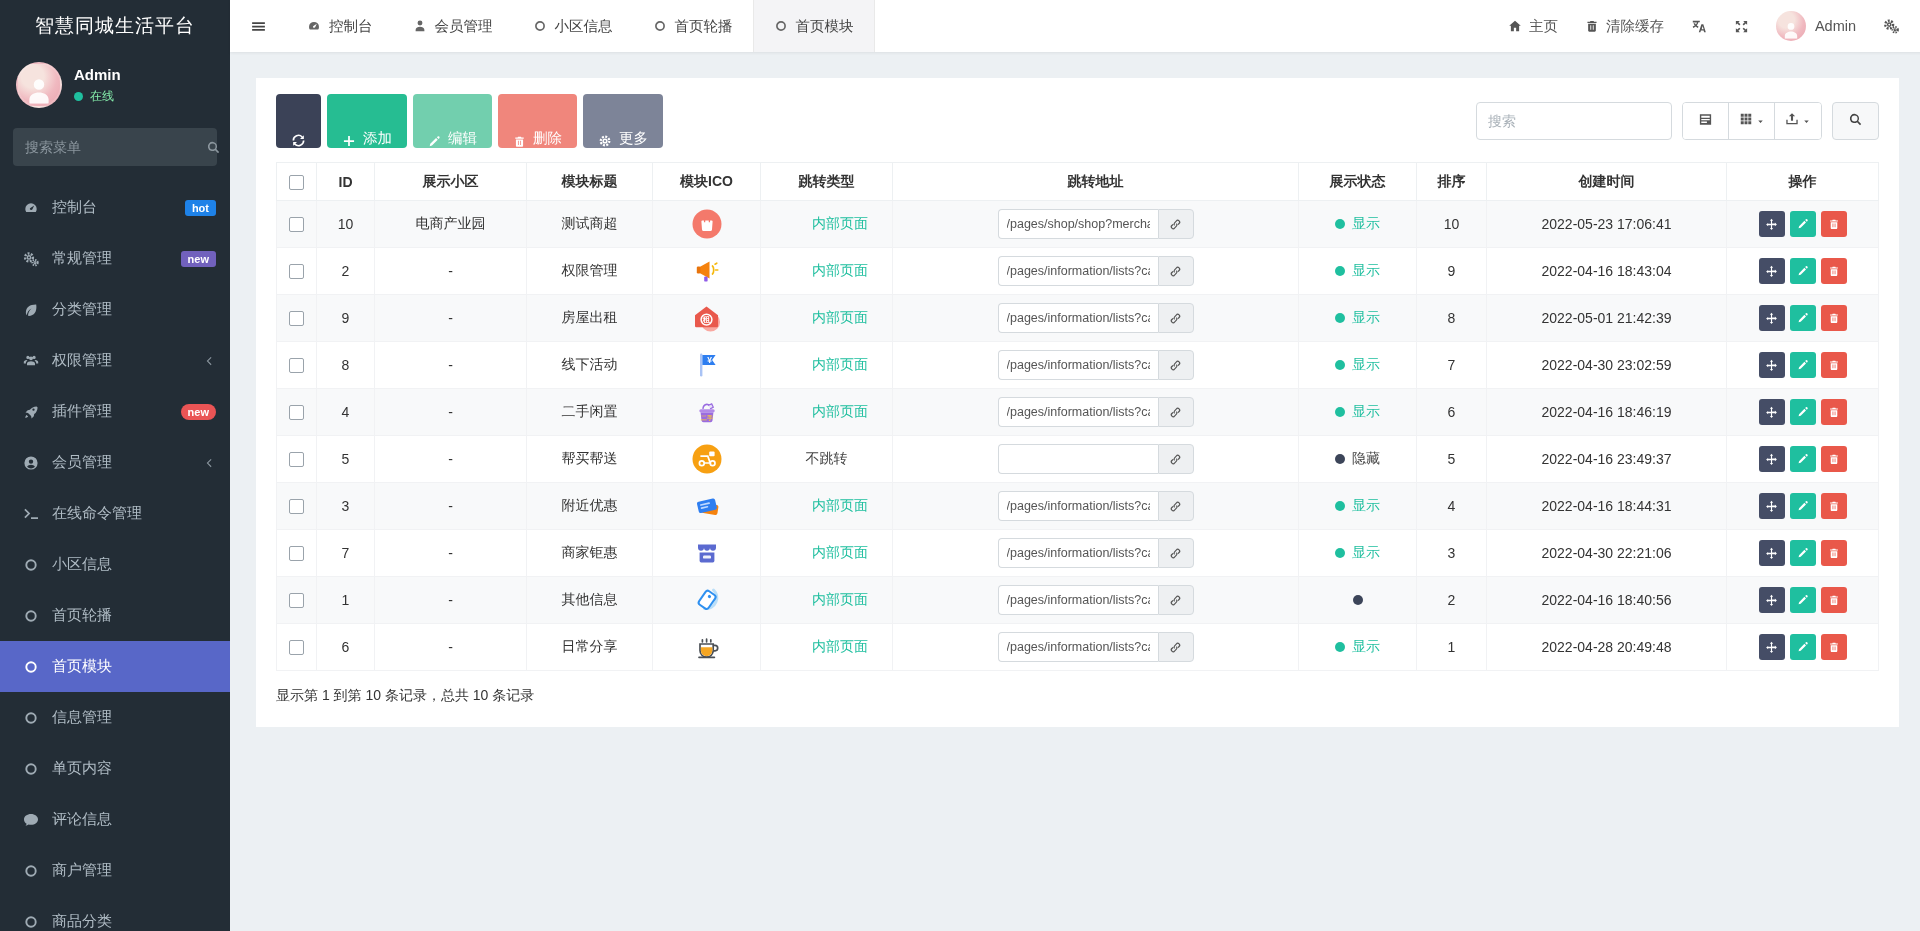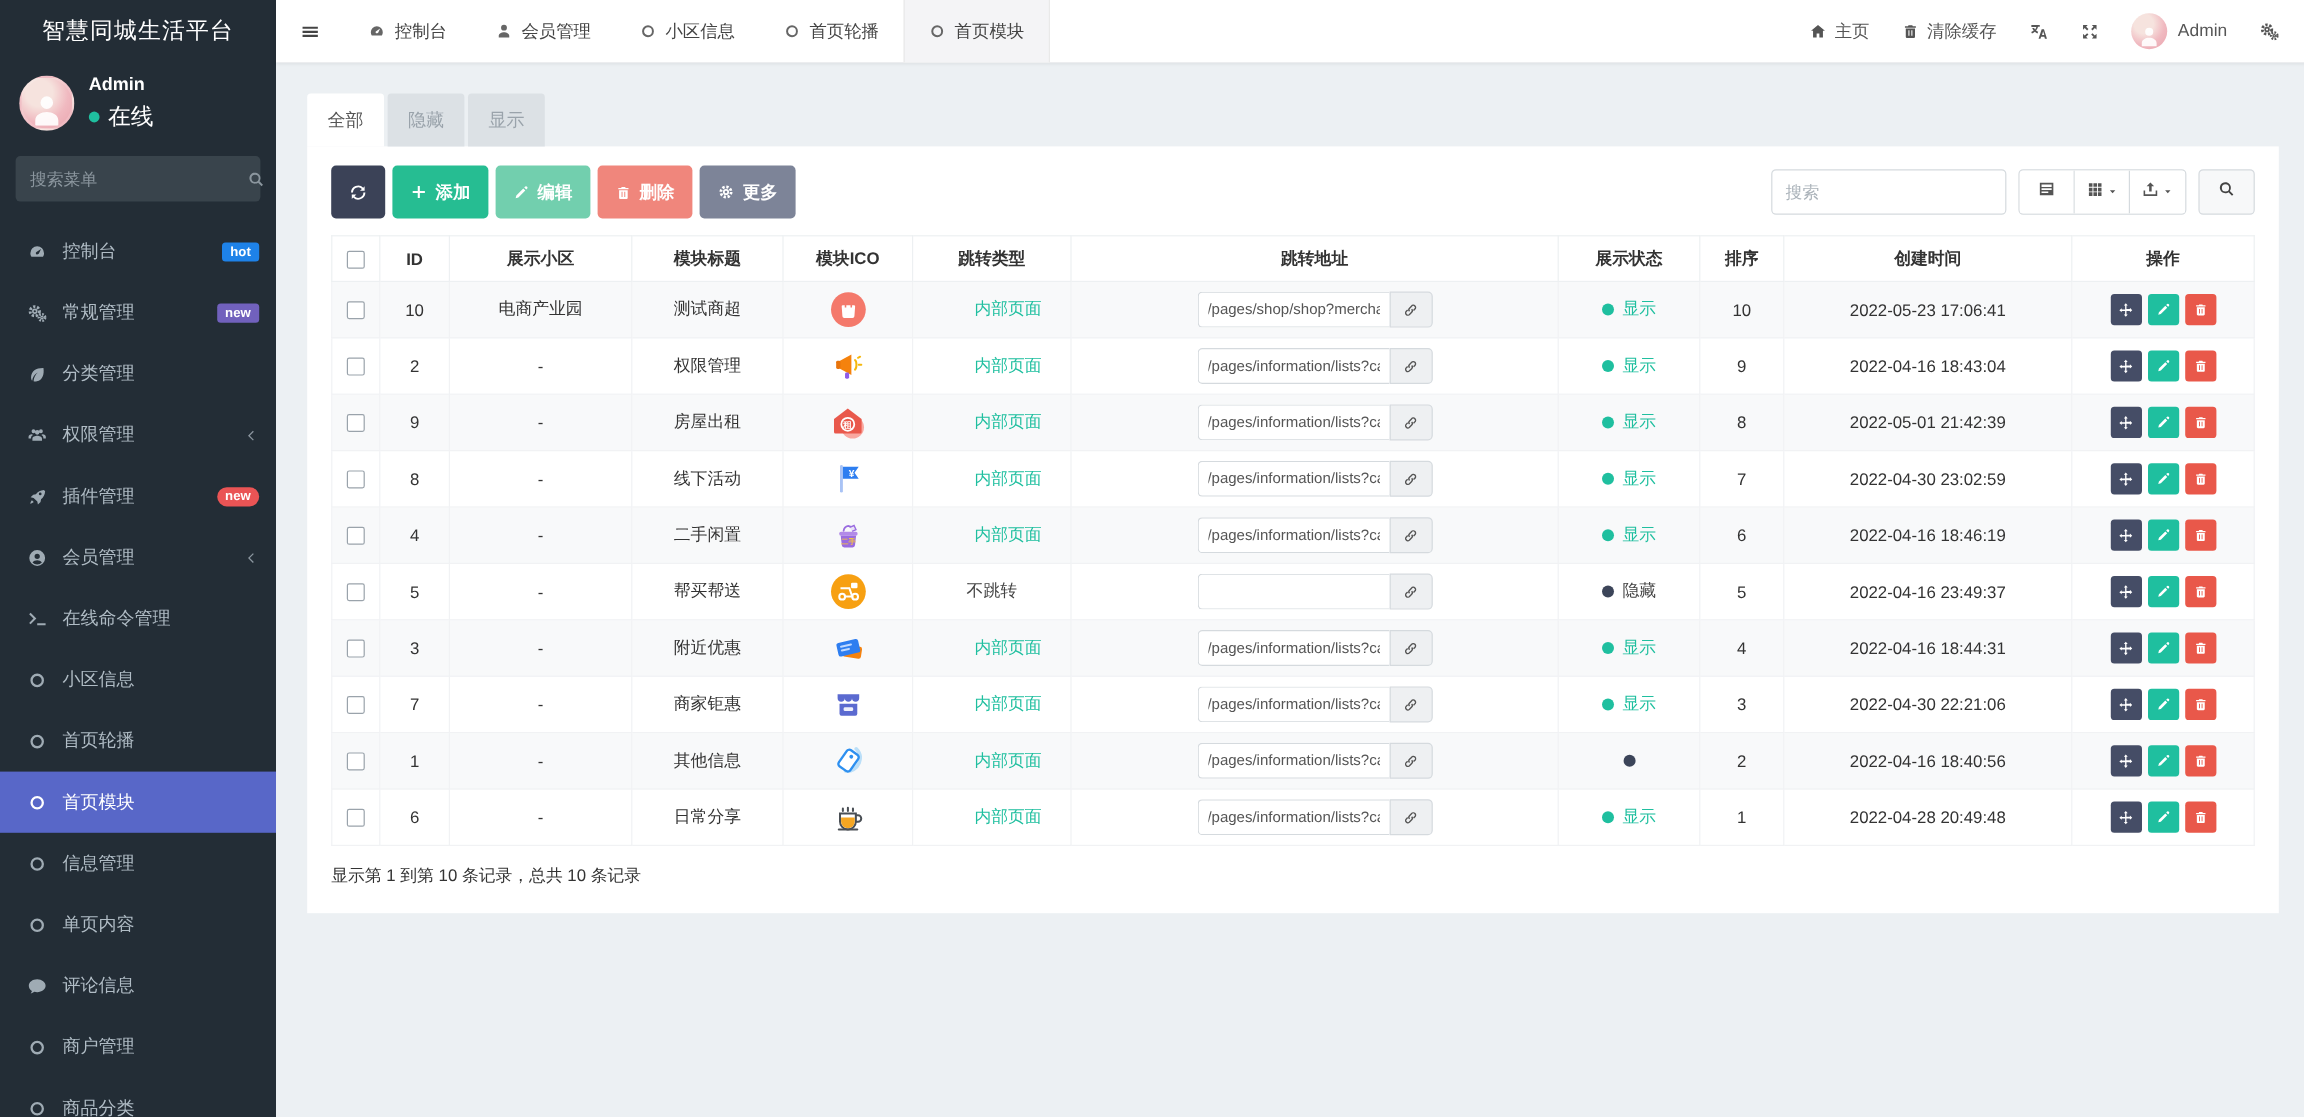--- a/index.html
+++ b/index.html
@@ -8,21 +8,21 @@
   .app { display:flex; width:1920px; height:931px; }
 
   
   .sidebar { width:230px; height:931px; background:var(--sidebar-bg,#232d36); flex:0 0 230px; overflow:hidden; }
   .brand { height:52px; display:flex; align-items:center; justify-content:center; color:#fff; font-size:19px; letter-spacing:1px; }
   .user-panel { display:flex; align-items:center; gap:12px; padding:10px 16px 16px; }
   .avatar { border-radius:50%; background:radial-gradient(circle at 35% 30%, #f6e3de 0 28%, #f0b9c0 60%, #e9a3ad); position:relative; overflow:hidden; flex:0 0 auto; }
   .avatar svg { position:absolute; left:50%; top:55%; transform:translate(-50%,-40%); }
   .user-panel .avatar { width:46px; height:46px; border:2px solid rgba(255,255,255,.15); }
   .uname { color:#fff; font-size:15px; font-weight:bold; margin-bottom:5px; }
-  .ustatus { display:flex; align-items:center; gap:7px; color:#ffffff; font-size:19px; }
+  .ustatus { display:flex; align-items:center; gap:7px; color:#86efac; font-size:12px; }
   .ustatus .dot { width:9px; height:9px; border-radius:50%; background:var(--teal,#1fbf9f); }
   .side-search { margin:4px 13px 16px; background:#39444c; border-radius:4px; height:38px; display:flex; align-items:center; padding:0 12px; }
   .side-search input { flex:1; background:transparent; border:none; outline:none; color:#cfd8de; font-size:14px; }
   .side-search input::placeholder { color:#8b969e; }
   .side-search .sicon { color:#8b969e; display:flex; }
   .smenu-item { height:51px; display:flex; align-items:center; gap:13px; padding:0 14px 0 22px; color:#b0bcc5; font-size:15px; cursor:pointer; }
   .smenu-item .micon { width:17px; display:flex; justify-content:center; color:#9fabb4; }
   .smenu-item.active { background:var(--sidebar-active,#5867c8); color:#fff; }
   .smenu-item.active .micon { color:#fff; }
   .smenu-item .lbl { flex:1; }
@@ -45,21 +45,21 @@
 
   
   .content { flex:1; padding:26px 26px 0; background:var(--page-bg,#ecf0f3); overflow:hidden; }
   .filter-tabs { display:flex; gap:3px; }
   .ftab { width:64px; height:44px; display:flex; align-items:center; justify-content:center; font-size:15px; background:#dce1e5; color:#9aa3ab; border-radius:3px 3px 0 0; cursor:pointer; }
   .ftab.active { background:#fff; color:#555; }
   .card { background:#fff; padding:16px 20px 22px; }
 
   .toolbar { display:flex; align-items:center; margin-bottom:14px; }
   .tleft { display:flex; gap:6px; }
-  .btn { height:44px; border:none; border-radius:4px; color:#fff; font-size:14.5px; font-family:inherit; display:flex; align-items:center; gap:7px; padding:0 15px; cursor:pointer;font-weight:bold; }
+  .btn { height:54px; border:none; border-radius:4px; color:#fff; font-size:14.5px; font-family:inherit; display:flex; align-items:flex-end; gap:7px; padding:0 15px; cursor:pointer; }
   .btn .micon { display:flex; }
   .btn-refresh { background:var(--btn-refresh,#3b4257); width:45px; justify-content:center; padding:0; }
   .btn-add { background:var(--btn-add,#26bd92); }
   .btn-edit { background:var(--btn-edit,#72cfae); }
   .btn-del { background:var(--btn-del,#f0867c); }
   .btn-more { background:var(--btn-more,#7d8498); }
   .tright { margin-left:auto; display:flex; align-items:center; gap:10px; }
   .tsearch { width:196px; height:38px; border:1px solid #d5dade; border-radius:4px; padding:0 11px; font-size:14px; color:#555; outline:none; font-family:inherit; }
   .tsearch::placeholder { color:#aab2b9; }
   .bgroup { display:flex; border:1px solid #d5dade; border-radius:4px; overflow:hidden; background:#fff; }
@@ -356,25 +356,20 @@
                 <circle cx="6.2" cy="6.6" r="1.6" stroke-width="1.4"></circle>
                 <circle cx="12.2" cy="11.8" r="2.7" stroke-width="2" stroke-dasharray="1.4 1.1"></circle>
                 <circle cx="12.2" cy="11.8" r="1" stroke-width="1.1"></circle>
               </g>
             </svg>
           </span>
       </div>
     </header>
 
     <div class="content">
-      <div class="filter-tabs" id="filter-tabs">
-          <div class="ftab active">全部</div>
-          <div class="ftab">隐藏</div>
-          <div class="ftab">显示</div>
-        </div>
       <div class="card">
         <div class="toolbar">
           <div class="tleft">
             <button class="btn btn-refresh">
                 <span class="micon">
                   <svg width="15" height="15" viewBox="0 0 16 16" fill="currentColor">
                     <path d="M13.7 2.3v4.1H9.6l1.7-1.7A4.6 4.6 0 0 0 3.4 8H1.6a6.4 6.4 0 0 1 10.9-4.4l1.2-1.3zM2.3 13.7V9.6h4.1L4.7 11.3A4.6 4.6 0 0 0 12.6 8h1.8a6.4 6.4 0 0 1-10.9 4.4l-1.2 1.3z"></path>
                   </svg>
                 </span>
               </button>

